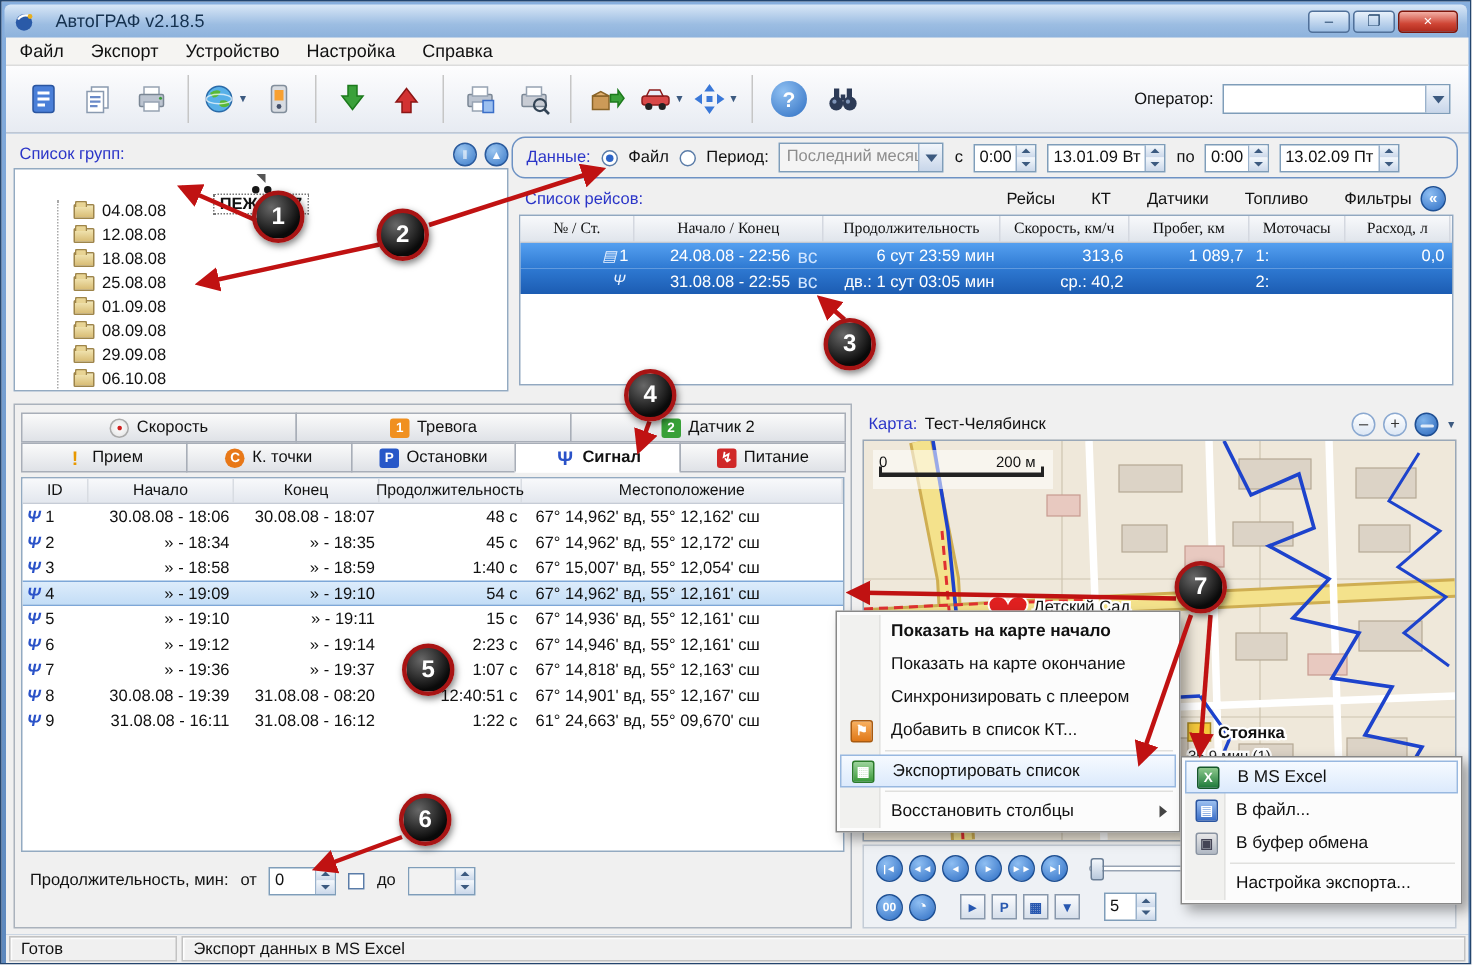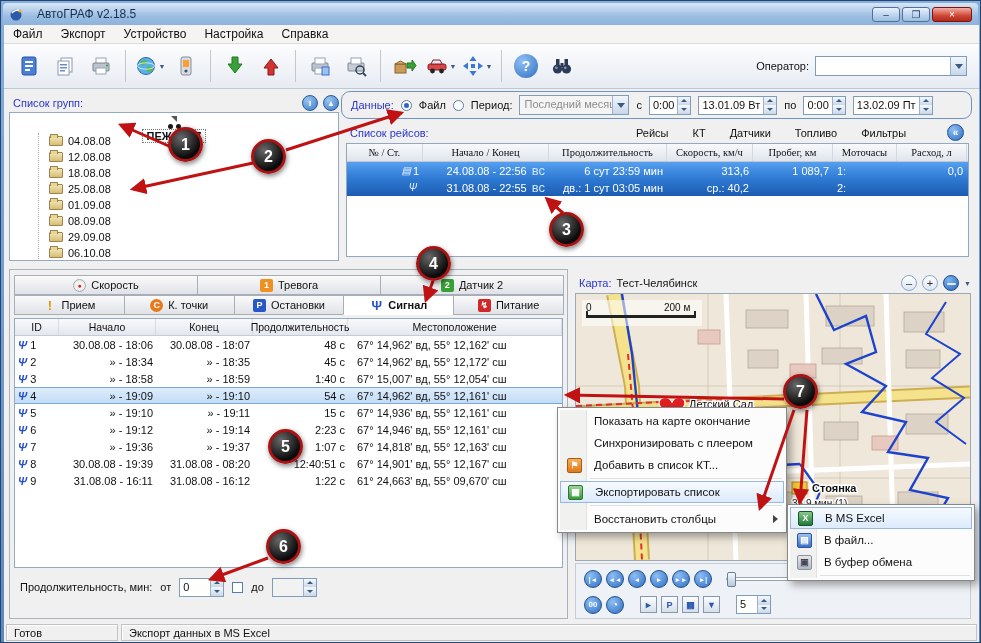--- a/index.html
+++ b/index.html
@@ -66,21 +66,21 @@
   .radio.sel::after { content:""; position:absolute; left:2px; top:2px; width:5px; height:5px; border-radius:50%; background:#2c64c8; }
   .spin { display:flex; border:1px solid #7f9db9; background:#fff; height:19px; }
   .spin .stext { padding:2px 3px; white-space:nowrap; }
   .spin .sarr { width:13px; border-left:1px solid #9ab2cc; display:flex; flex-direction:column; }
   .spin .sarr i { flex:1; background:linear-gradient(#f4f8fc,#cbd8ea); display:flex; align-items:center; justify-content:center; }
   .spin .sarr i::after { content:""; width:0; height:0; border-left:3px solid transparent; border-right:3px solid transparent; }
   .spin .sarr .up::after { border-bottom:3px solid #3c5a80; }
   .spin .sarr .dn::after { border-top:3px solid #3c5a80; }
   
   .trips-title { position:absolute; left:349px; top:126px; }
-  .trips-views { position:absolute; left:600px; top:126px; width:340px; display:flex; justify-content:center; gap:24px; }
+  .trips-views { position:absolute; left:600px; top:126px; width:340px; display:flex; justify-content:flex-end; gap:24px; }
   .chev { position:absolute; left:946px; top:123px; width:17px; height:17px; border-radius:50%;
     background:radial-gradient(circle at 35% 30%, #8ebef2, #2e6ec4); border:1px solid #1e5094; color:#fff;
     display:flex; align-items:center; justify-content:center; font-size:10px; font-weight:bold; }
   .trips-box { position:absolute; left:345px; top:142px; width:623px; height:114px; background:#fff; border:1px solid #92a8c0; }
   .thead { display:flex; height:18px; background:linear-gradient(#f8f9fb,#e0e5ec); border-bottom:1px solid #c2c8d2;font-family:Liberation Serif, serif; }
   .thead span { border-right:1px solid #d4d8e0; display:flex; align-items:center; justify-content:center;
     font-size:10.5px; white-space:nowrap; overflow:hidden; }
   .trow { display:flex; height:17px; color:#fff; align-items:center; }
   .trow.l1 { background:linear-gradient(#55a0f0,#2e79d2); }
   .trow.l2 { background:linear-gradient(#2e79d2,#1c5cb2); }
@@ -718,20 +718,21 @@
         </div>
     </div>
   </div>
 
   <div class="statusbar">
     <div class="scell" style="width:112px">Готов</div>
     <div class="scell" style="flex:1">Экспорт данных в MS Excel</div>
   </div>
 
   <div class="ctx" style="left:556px; top:406px; width:230px;">
+    <div class="ctx-item bold">Показать на карте начало</div>
     <div class="ctx-item">Показать на карте окончание</div>
     <div class="ctx-item">Синхронизировать с плеером</div>
     <div class="ctx-item">
         <span class="mi mi-kt">⚑</span>
         <span>Добавить в список КТ...</span>
       </div>
     <div class="ctx-sep"></div>
     <div class="ctx-item hl">
         <span class="mi mi-exp">▦</span>
         <span>Экспортировать список</span>
@@ -750,20 +751,21 @@
       </div>
     <div class="ctx-item">
         <span class="mi mi-file">▤</span>
         <span>В файл...</span>
       </div>
     <div class="ctx-item">
         <span class="mi mi-clip">▣</span>
         <span>В буфер обмена</span>
       </div>
     <div class="ctx-sep"></div>
+    <div class="ctx-item">Настройка экспорта...</div>
   </div>
 
   <svg class="overlay">
     <defs>
       <marker id="ah" viewBox="0 0 10 10" refX="8" refY="5" markerWidth="5.5" markerHeight="5.5" orient="auto-start-reverse">
         <path d="M0,0 L10,5 L0,10 z" fill="#c01212"></path>
       </marker>
     </defs>
     <g stroke="#c01212" stroke-width="3" fill="none">
       <line x1="170" y1="146" x2="120" y2="124" marker-end="url(#ah)"></line>

